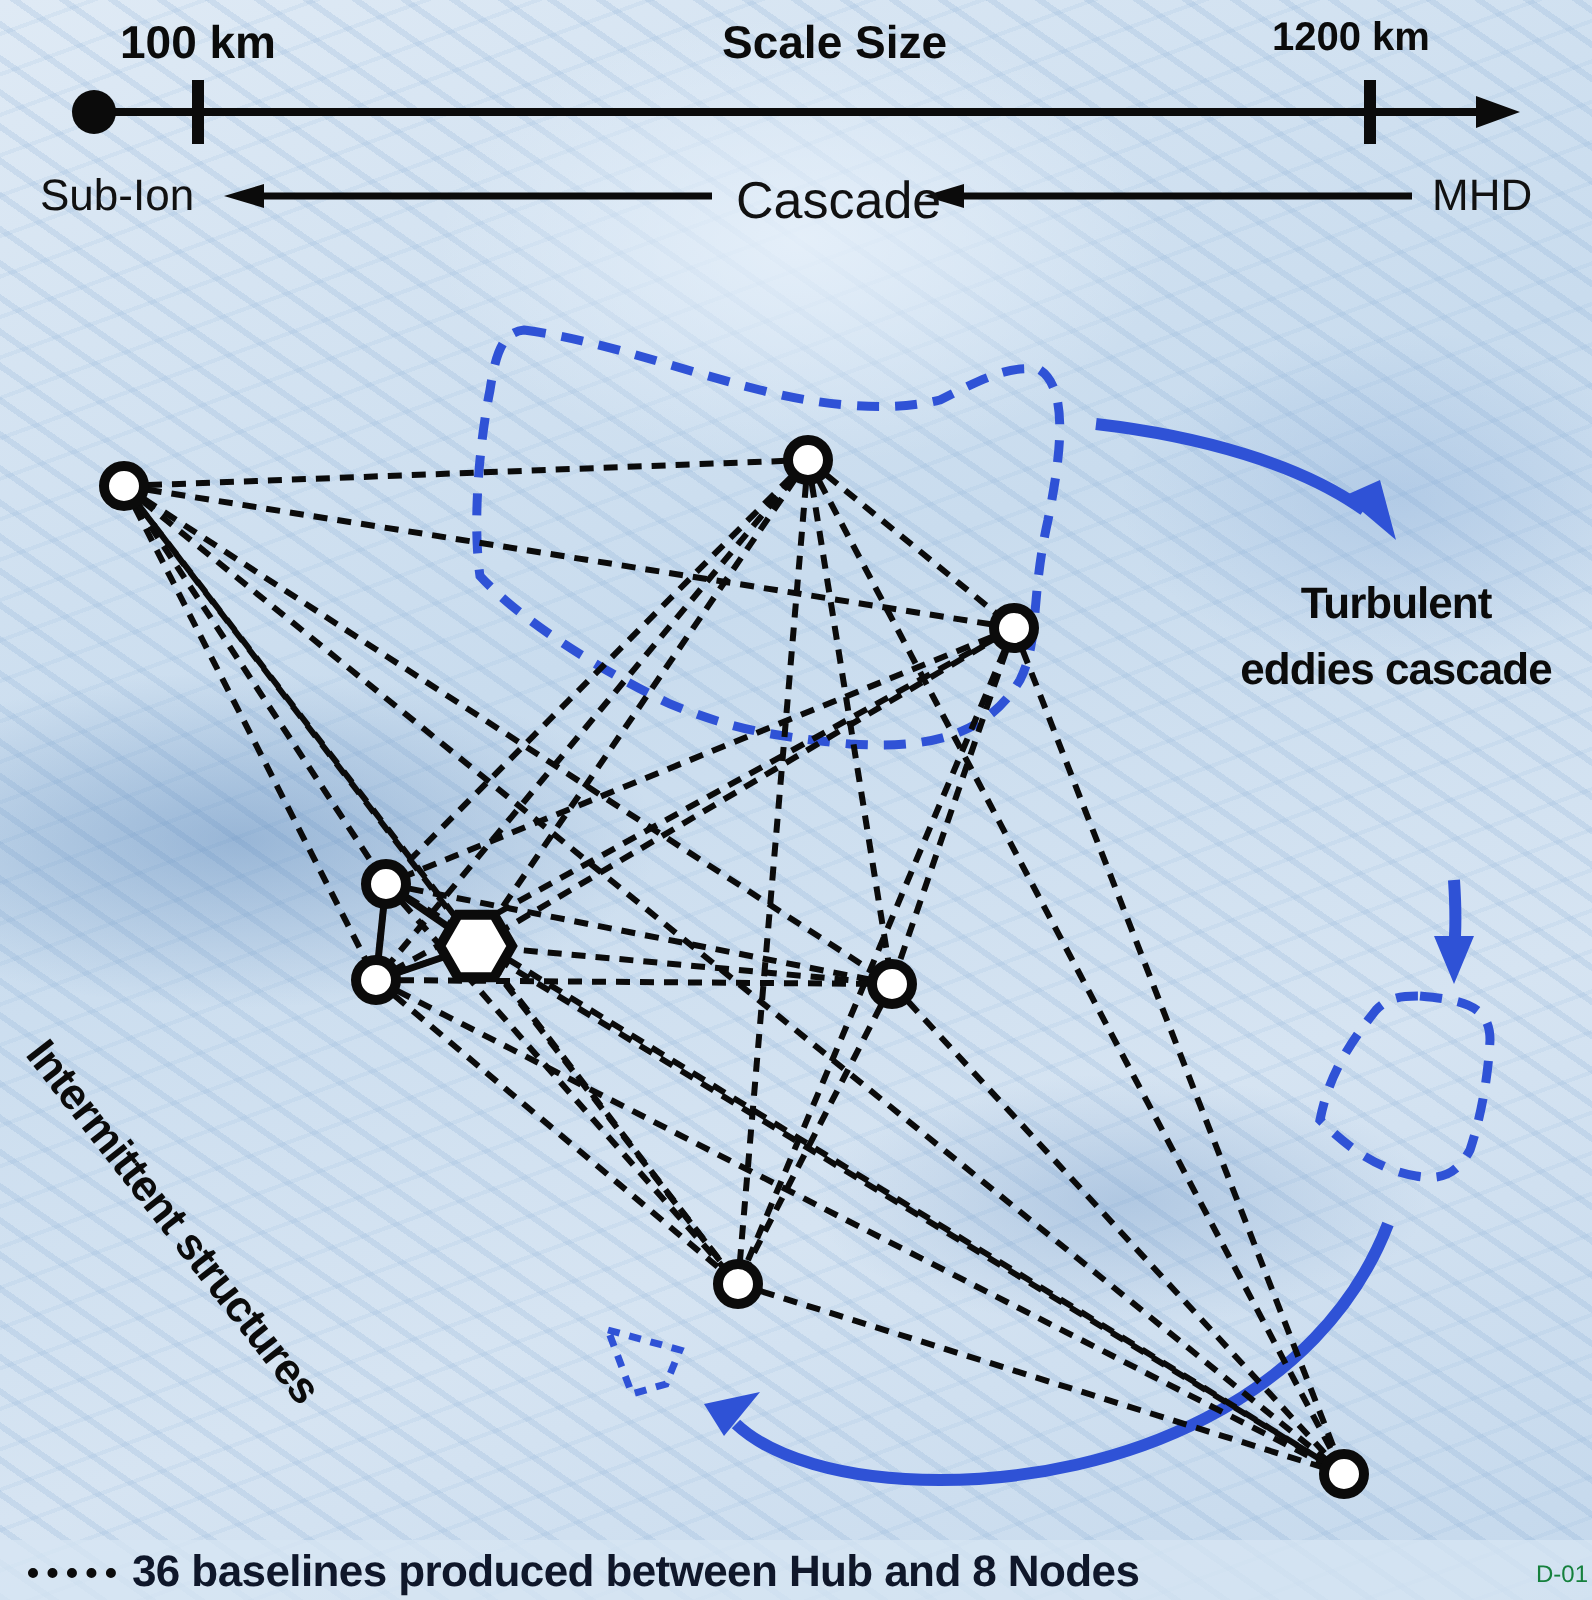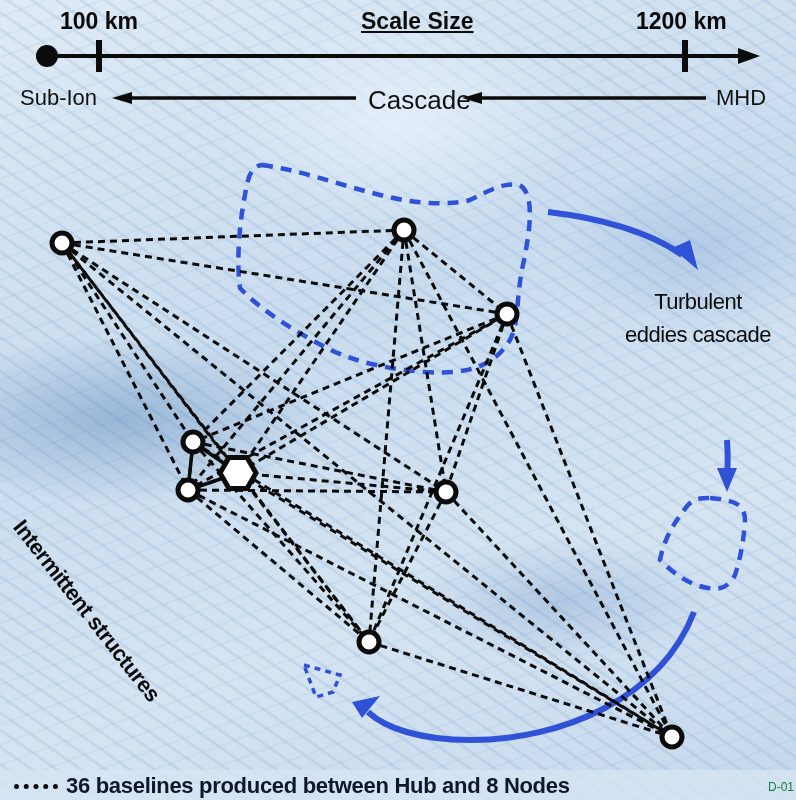--- a/index.html
+++ b/index.html
@@ -9,21 +9,21 @@
       radial-gradient(ellipse 300px 120px at 120px 420px, rgba(60,110,170,0.35), transparent 70%),
       radial-gradient(ellipse 220px 90px at 560px 600px, rgba(70,120,180,0.25), transparent 70%),
       radial-gradient(ellipse 260px 160px at 400px 120px, rgba(230,240,250,0.9), transparent 70%),
       radial-gradient(ellipse 200px 120px at 700px 250px, rgba(120,160,210,0.3), transparent 70%),
       repeating-linear-gradient(35deg, rgba(120,160,205,0.18) 0 3px, rgba(255,255,255,0) 3px 14px),
       repeating-linear-gradient(-20deg, rgba(150,185,220,0.15) 0 2px, rgba(255,255,255,0) 2px 19px),
       linear-gradient(160deg,#dfeaf5 0%,#c9dcee 40%,#d6e4f2 70%,#c4d8ec 100%);}
   svg#main{position:absolute;left:0;top:0;}
   .lbl{position:absolute;font-weight:bold;color:#0b0b0b;white-space:nowrap;font-family:"Liberation Sans",sans-serif;}
   .thin{position:absolute;color:#111;white-space:nowrap;font-family:"Liberation Sans",sans-serif;}
-  #turb{position:absolute;left:600px;top:285px;width:196px;text-align:center;font-weight:normal;font-size:22px;line-height:33px;color:#0b0b0b;letter-spacing:-0.5px;}
+  #turb{position:absolute;left:600px;top:285px;width:196px;text-align:center;font-weight:bold;font-size:22px;line-height:33px;color:#0b0b0b;letter-spacing:-0.5px;}
   #inter{position:absolute;left:0px;top:620px;transform:rotate(52deg);transform-origin:0 0;font-weight:bold;font-size:22px;color:#0b0b0b;white-space:nowrap;letter-spacing:-0.5px;}
   #legend{position:absolute;left:0;top:770px;width:796px;height:30px;background:rgba(215,230,243,0.75);}
   #legend-text{position:absolute;left:66px;top:773px;font-weight:bold;font-size:22px;color:#0f172a;white-space:nowrap;letter-spacing:-0.3px;}
   #legend-dash{position:absolute;left:14px;top:784px;width:44px;height:0;border-top:5px dotted #0b0b0b;}
   #code{position:absolute;left:768px;top:780px;font-size:12px;color:#15803d;}
 </style>
 </head>
 <body>
 
 <div id="bg"></div>
@@ -118,22 +118,22 @@
       <circle cx="188" cy="490" r="10" fill="#ffffff" stroke="#0b0b0b" stroke-width="5"></circle>
       <circle cx="446" cy="492" r="10" fill="#ffffff" stroke="#0b0b0b" stroke-width="5"></circle>
       <circle cx="369" cy="642" r="10" fill="#ffffff" stroke="#0b0b0b" stroke-width="5"></circle>
       <circle cx="672" cy="737" r="10" fill="#ffffff" stroke="#0b0b0b" stroke-width="5"></circle>
     </g>
 
   <polygon id="hub" points="256.0,473.0 247.0,488.6 229.0,488.6 220.0,473.0 229.0,457.4 247.0,457.4" fill="#ffffff" stroke="#0b0b0b" stroke-width="5"></polygon>
 </svg>
 
 <div class="lbl" style="left:60px;top:8px;font-size:23px;">100 km</div>
-<div class="lbl" style="left:361px;top:8px;font-size:23px;text-decoration:underline;">Scale Size</div>
-<div class="lbl" style="left:636px;top:8px;font-size:23px;">1200 km</div>
+<div class="lbl" style="left:361px;top:8px;font-size:23px;">Scale Size</div>
+<div class="lbl" style="left:636px;top:8px;font-size:20px;">1200 km</div>
 
 <div class="thin" style="left:20px;top:85px;font-size:22px;">Sub-Ion</div>
 <div class="thin" style="left:368px;top:85px;font-size:26px;">Cascade</div>
 <div class="thin" style="left:716px;top:85px;font-size:22px;">MHD</div>
 
 <div id="turb">
   <div>Turbulent</div>
   <div>eddies cascade</div>
 </div>
 

